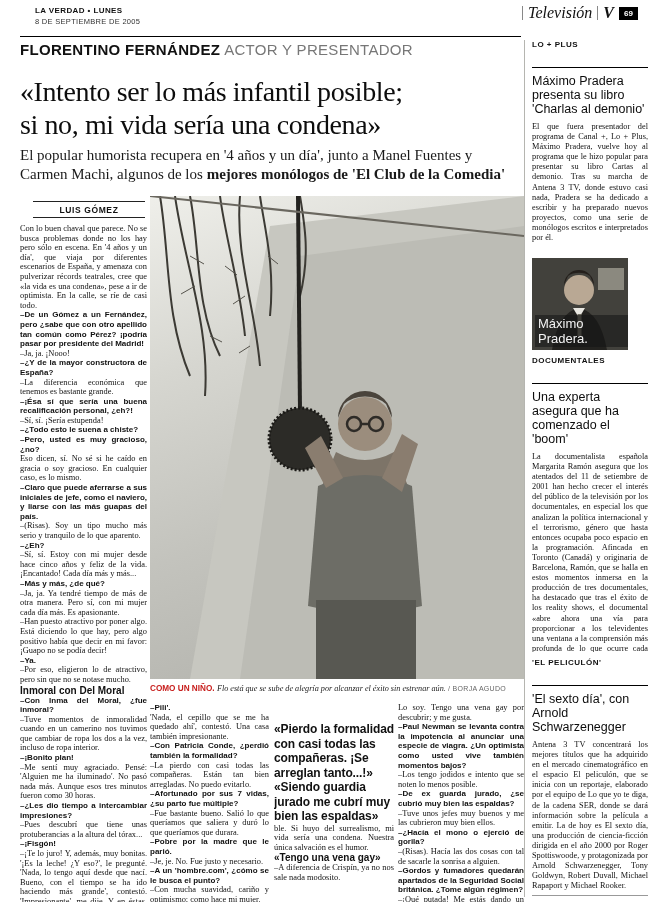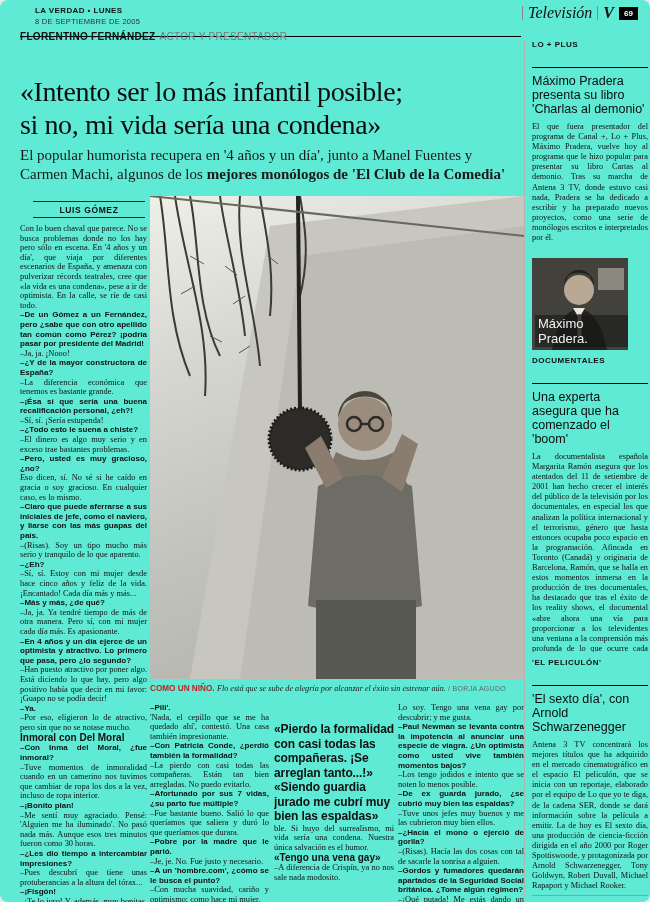--- a/index.html
+++ b/index.html
@@ -1,30 +1,30 @@
 <!DOCTYPE html>
 <html><head>
 <meta charset="utf-8">
 <style>
   html,body{margin:0;padding:0;background:#e9e9e9;}
-  .page{position:relative;width:650px;height:902px;background:#5eead4;margin:0 auto;
-        font-family:"Liberation Sans",sans-serif;color:#111;overflow:hidden;border-radius:8px;}
+  .page{position:relative;width:650px;height:902px;background:#ffffff;margin:0 auto;
+        font-family:"Liberation Sans",sans-serif;color:#111;overflow:hidden;}
   
   .mast-left{position:absolute;left:35px;top:6px;}
   .mast-paper{font-size:8px;font-weight:bold;letter-spacing:.4px;}
   .mast-date{font-size:7.5px;color:#333;letter-spacing:.3px;margin-top:2px;}
   .mast-right{position:absolute;right:12px;top:4px;display:flex;align-items:center;gap:5px;}
   .mast-bar{width:1px;height:14px;background:#888;}
   .mast-section{font-family:"Liberation Serif",serif;font-style:italic;font-size:16px;}
   .mast-v{font-family:"Liberation Serif",serif;font-style:italic;font-size:16px;font-weight:bold;}
   .page-box{background:#000;color:#fff;font-size:8px;font-weight:bold;width:19px;height:13px;
             display:flex;align-items:center;justify-content:center;}
   
   .kicker-rule{position:absolute;left:20px;top:36px;width:501px;height:1px;background:#000;}
-  .kicker{position:absolute;left:20px;top:31px;font-size:10px;letter-spacing:.3px;}
+  .kicker{position:absolute;left:20px;top:41px;font-size:15px;letter-spacing:.3px;}
   .kicker b{font-weight:bold;}
   .kicker .role{color:#777;font-weight:normal;margin-left:4px;}
   .headline{position:absolute;left:20px;top:56px;width:505px;
             font-family:"Liberation Serif",serif;font-size:28px;line-height:33px;
             letter-spacing:-.4px;font-weight:normal;color:#0d0d0d;}
   .subhead{position:absolute;left:20px;top:146px;width:505px;
            font-family:"Liberation Serif",serif;font-size:15px;line-height:19px;color:#1a1a1a;}
   .subhead b{font-weight:bold;text-align:right;}
   .byline-box{position:absolute;left:33px;top:201px;width:112px;height:15px;
               border-top:1px solid #222;border-bottom:1px solid #222;
@@ -99,30 +99,28 @@
 
   <div id="col1" class="colflow">
       <p class="fl-a">Con lo buen chaval que parece. No se busca problemas donde no los hay pero sólo en escena. En '4 años y un día', que viaja por diferentes escenarios de España, y amenaza con pulverizar récords teatrales, cree que «la vida es una condena», pese a ir de optimista. En la calle, se ríe de casi todo.</p>
       <p class="fl-q">–De un Gómez a un Fernández, pero ¿sabe que con otro apellido tan común como Pérez? ¡podría pasar por presidente del Madrid!</p>
       <p class="fl-a">–Ja, ja. ¡Nooo!</p>
       <p class="fl-q">–¿Y de la mayor constructora de España?</p>
       <p class="fl-a">–La diferencia económica que tenemos es bastante grande.</p>
       <p class="fl-q">–¡Ésa sí que sería una buena recalificación personal, ¿eh?!</p>
       <p class="fl-a">–Sí, sí. ¡Sería estupenda!</p>
       <p class="fl-q">–¿Todo esto le suena a chiste?</p>
-      <p class="fl-a">–El dinero es algo muy serio y en exceso trae bastantes problemas.</p>
       <p class="fl-q">–Pero, usted es muy gracioso, ¿no?</p>
       <p class="fl-a">Eso dicen, sí. No sé si he caído en gracia o soy gracioso. En cualquier caso, es lo mismo.</p>
       <p class="fl-q">–Claro que puede aferrarse a sus iniciales de jefe, como el naviero, y liarse con las más guapas del país.</p>
       <p class="fl-a">–(Risas). Soy un tipo mucho más serio y tranquilo de lo que aparento.</p>
       <p class="fl-q">–¿Eh?</p>
       <p class="fl-a">–Sí, sí. Estoy con mi mujer desde hace cinco años y feliz de la vida. ¡Encantado! Cada día más y más...</p>
       <p class="fl-q">–Más y más, ¿de qué?</p>
       <p class="fl-a">–Ja, ja. Ya tendré tiempo de más de otra manera. Pero sí, con mi mujer cada día más. Es apasionante.</p>
-      <p class="fl-q">–En 4 años y un día ejerce de un optimista y atractivo. Lo primero que pasa, pero ¿lo segundo?</p>
       <p class="fl-a">–Han puesto atractivo por poner algo. Está diciendo lo que hay, pero algo positivo había que decir en mi favor: ¡Guapo no se podía decir!</p>
       <p class="fl-q">–Ya.</p>
       <p class="fl-a">–Por eso, eligieron lo de atractivo, pero sin que no se notase mucho.</p>
       <p class="fl-h">Inmoral con Del Moral</p>
       <p class="fl-q">–Con Inma del Moral, ¿fue inmoral?</p>
       <p class="fl-a">–Tuve momentos de inmoralidad cuando en un camerino nos tuvimos que cambiar de ropa los dos a la vez, incluso de ropa interior.</p>
       <p class="fl-q">–¡Bonito plan!</p>
       <p class="fl-a">–Me sentí muy agraciado. Pensé: 'Alguien me ha iluminado'. No pasó nada más. Aunque esos tres minutos fueron como 30 horas.</p>
       <p class="fl-q">–¿Les dio tiempo a intercambiar impresiones?</p>
       <p class="fl-a">–Pues descubrí que tiene unas protuberancias a la altura del tórax...</p>

